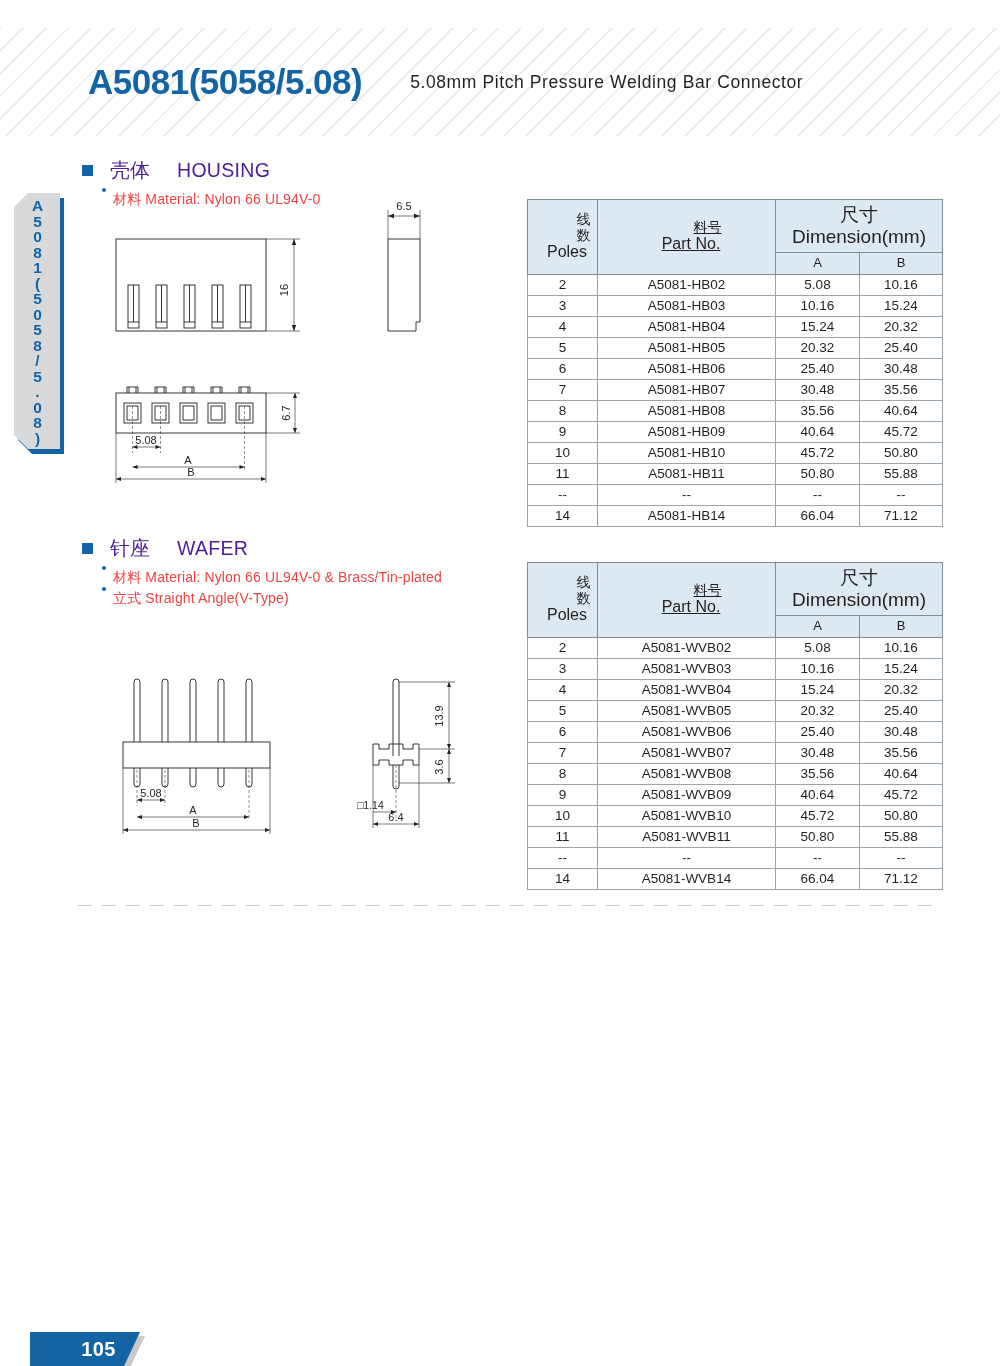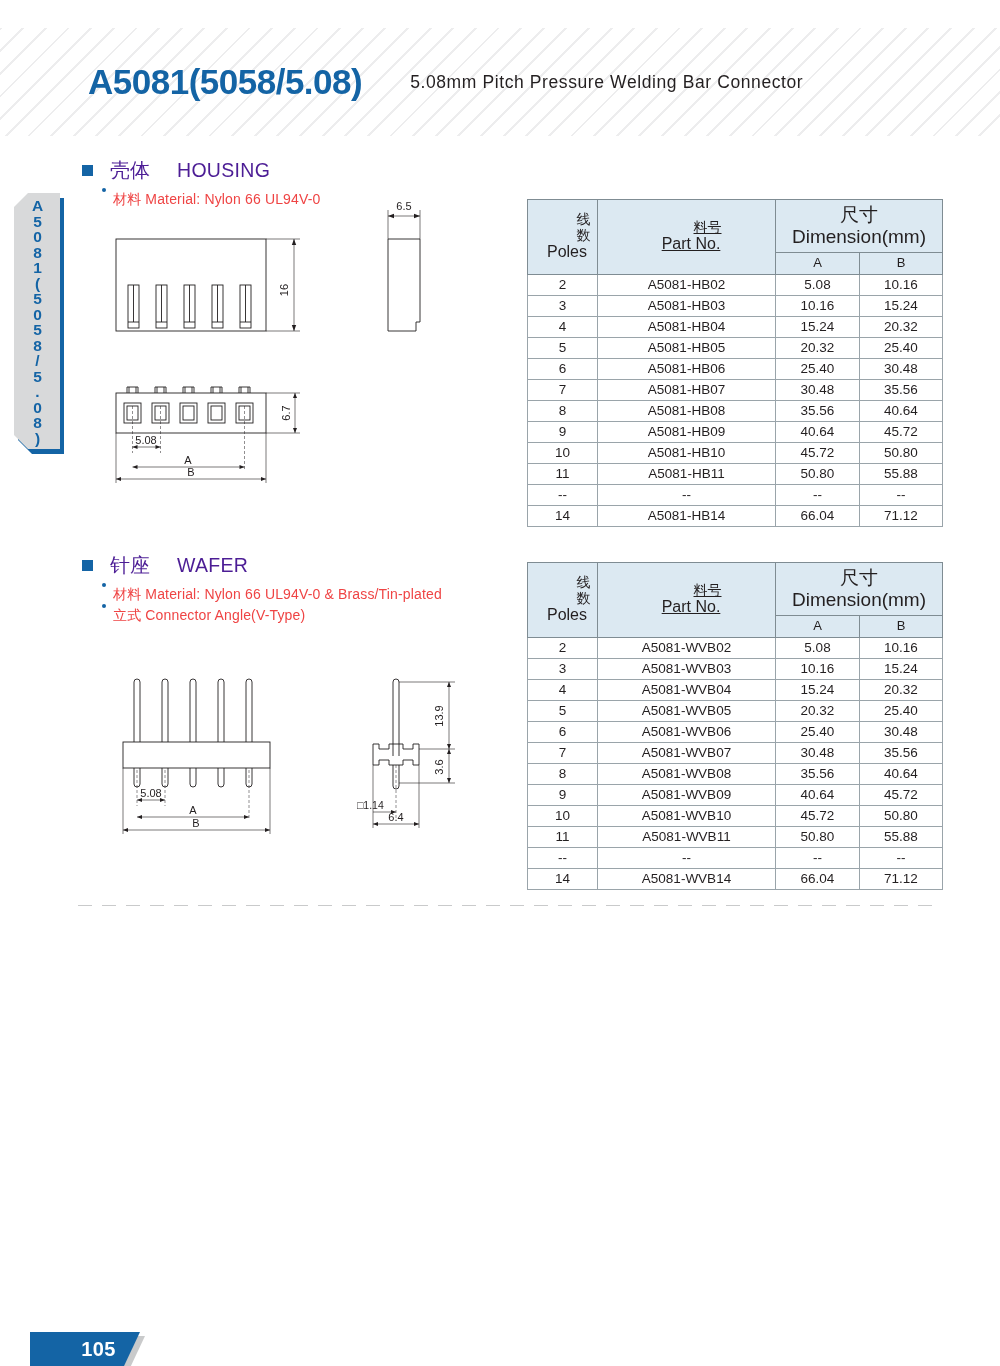--- a/index.html
+++ b/index.html
@@ -364,34 +364,34 @@
         </tr>
       <tr>
           <td>14</td>
           <td>A5081-HB14</td>
           <td>66.04</td>
           <td>71.12</td>
         </tr>
     </tbody>
   </table>
 
-  <div class="section" style="left:82px; top:552px;">
+  <div class="section" style="left:82px; top:535px;">
     <div class="sec-title">
       <span class="sec-bullet"></span>
       <span class="cn">针座</span>
       <span class="en">WAFER</span>
     </div>
     <div class="mat-list">
       <div class="mat-item">
         <span class="mat-dot"></span>
         <span>材料 Material: Nylon 66 UL94V-0 &amp; Brass/Tin-plated</span>
       </div>
       <div class="mat-item">
         <span class="mat-dot"></span>
-        <span>立式 Connector Angle(V-Type)</span>
+        <span>立式 Straight Angle(V-Type)</span>
       </div>
     </div>
   </div>
 
   <svg class="dwg" style="left:105px; top:660px;" width="250" height="180" viewBox="0 0 250 180">
     <g fill="none" stroke="#231f20" stroke-width="0.9">
 
       <rect x="18" y="82" width="147" height="26"></rect>
 
       <g>

